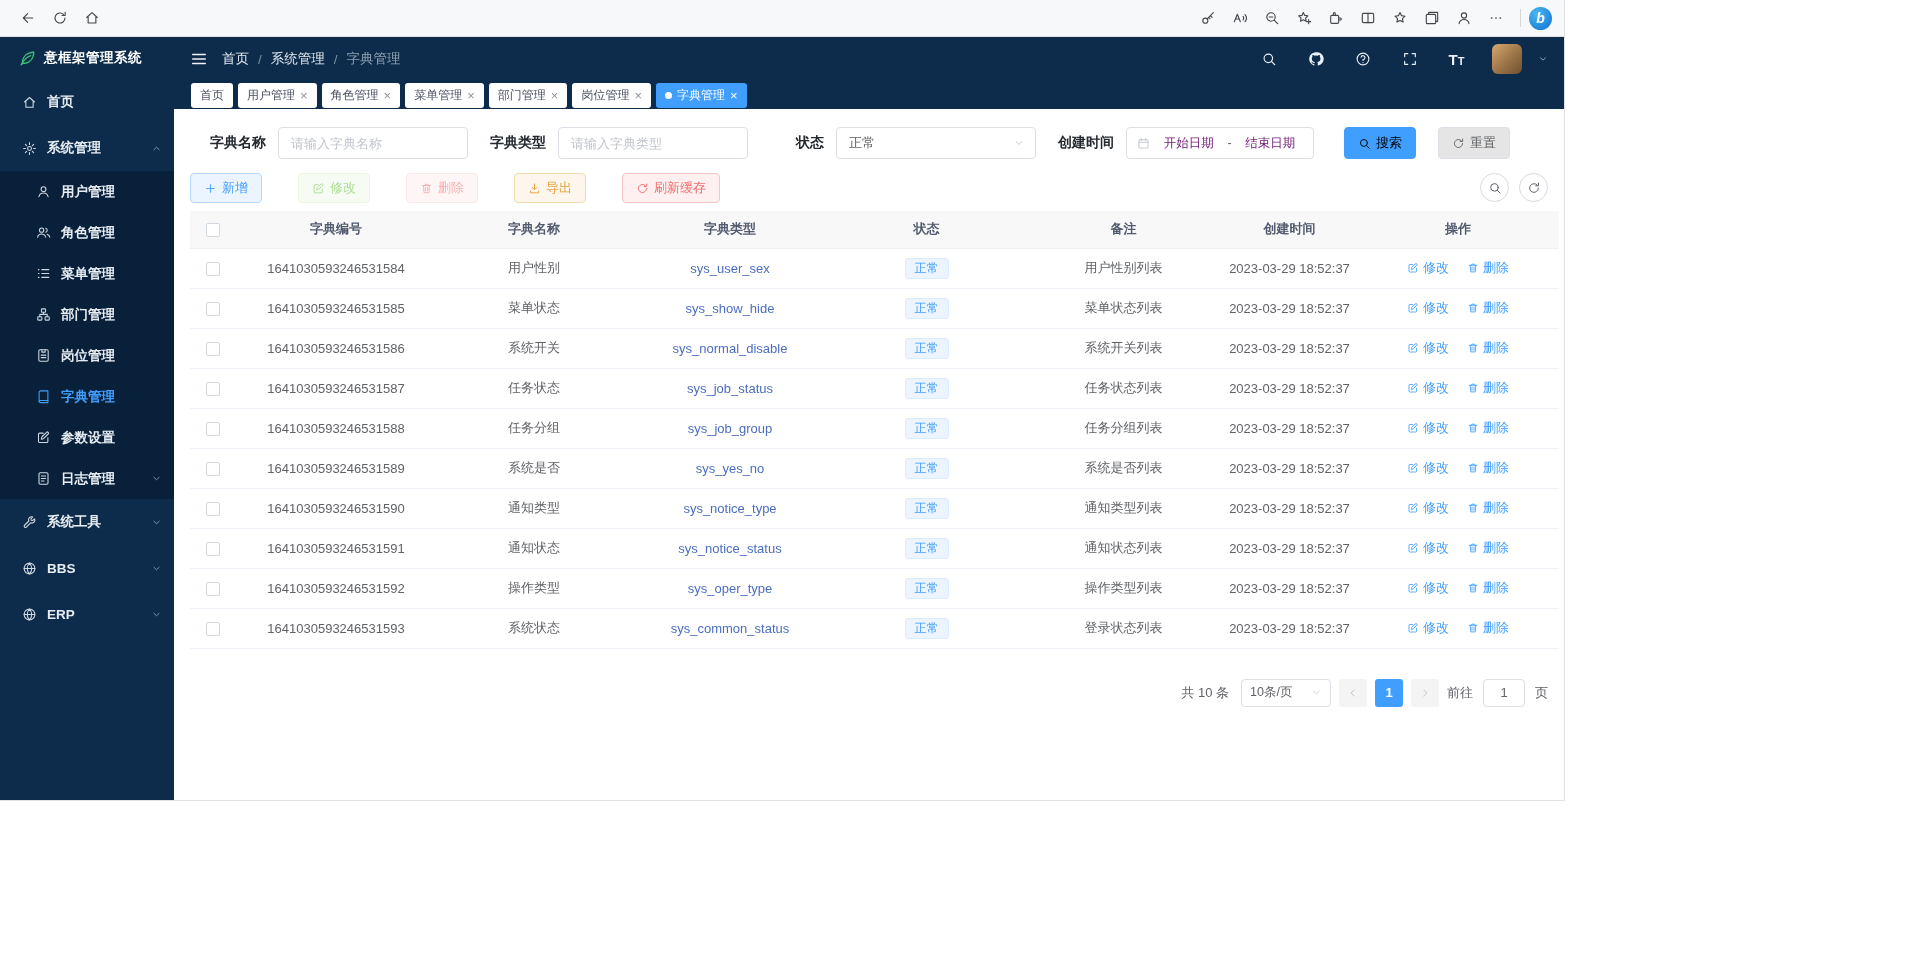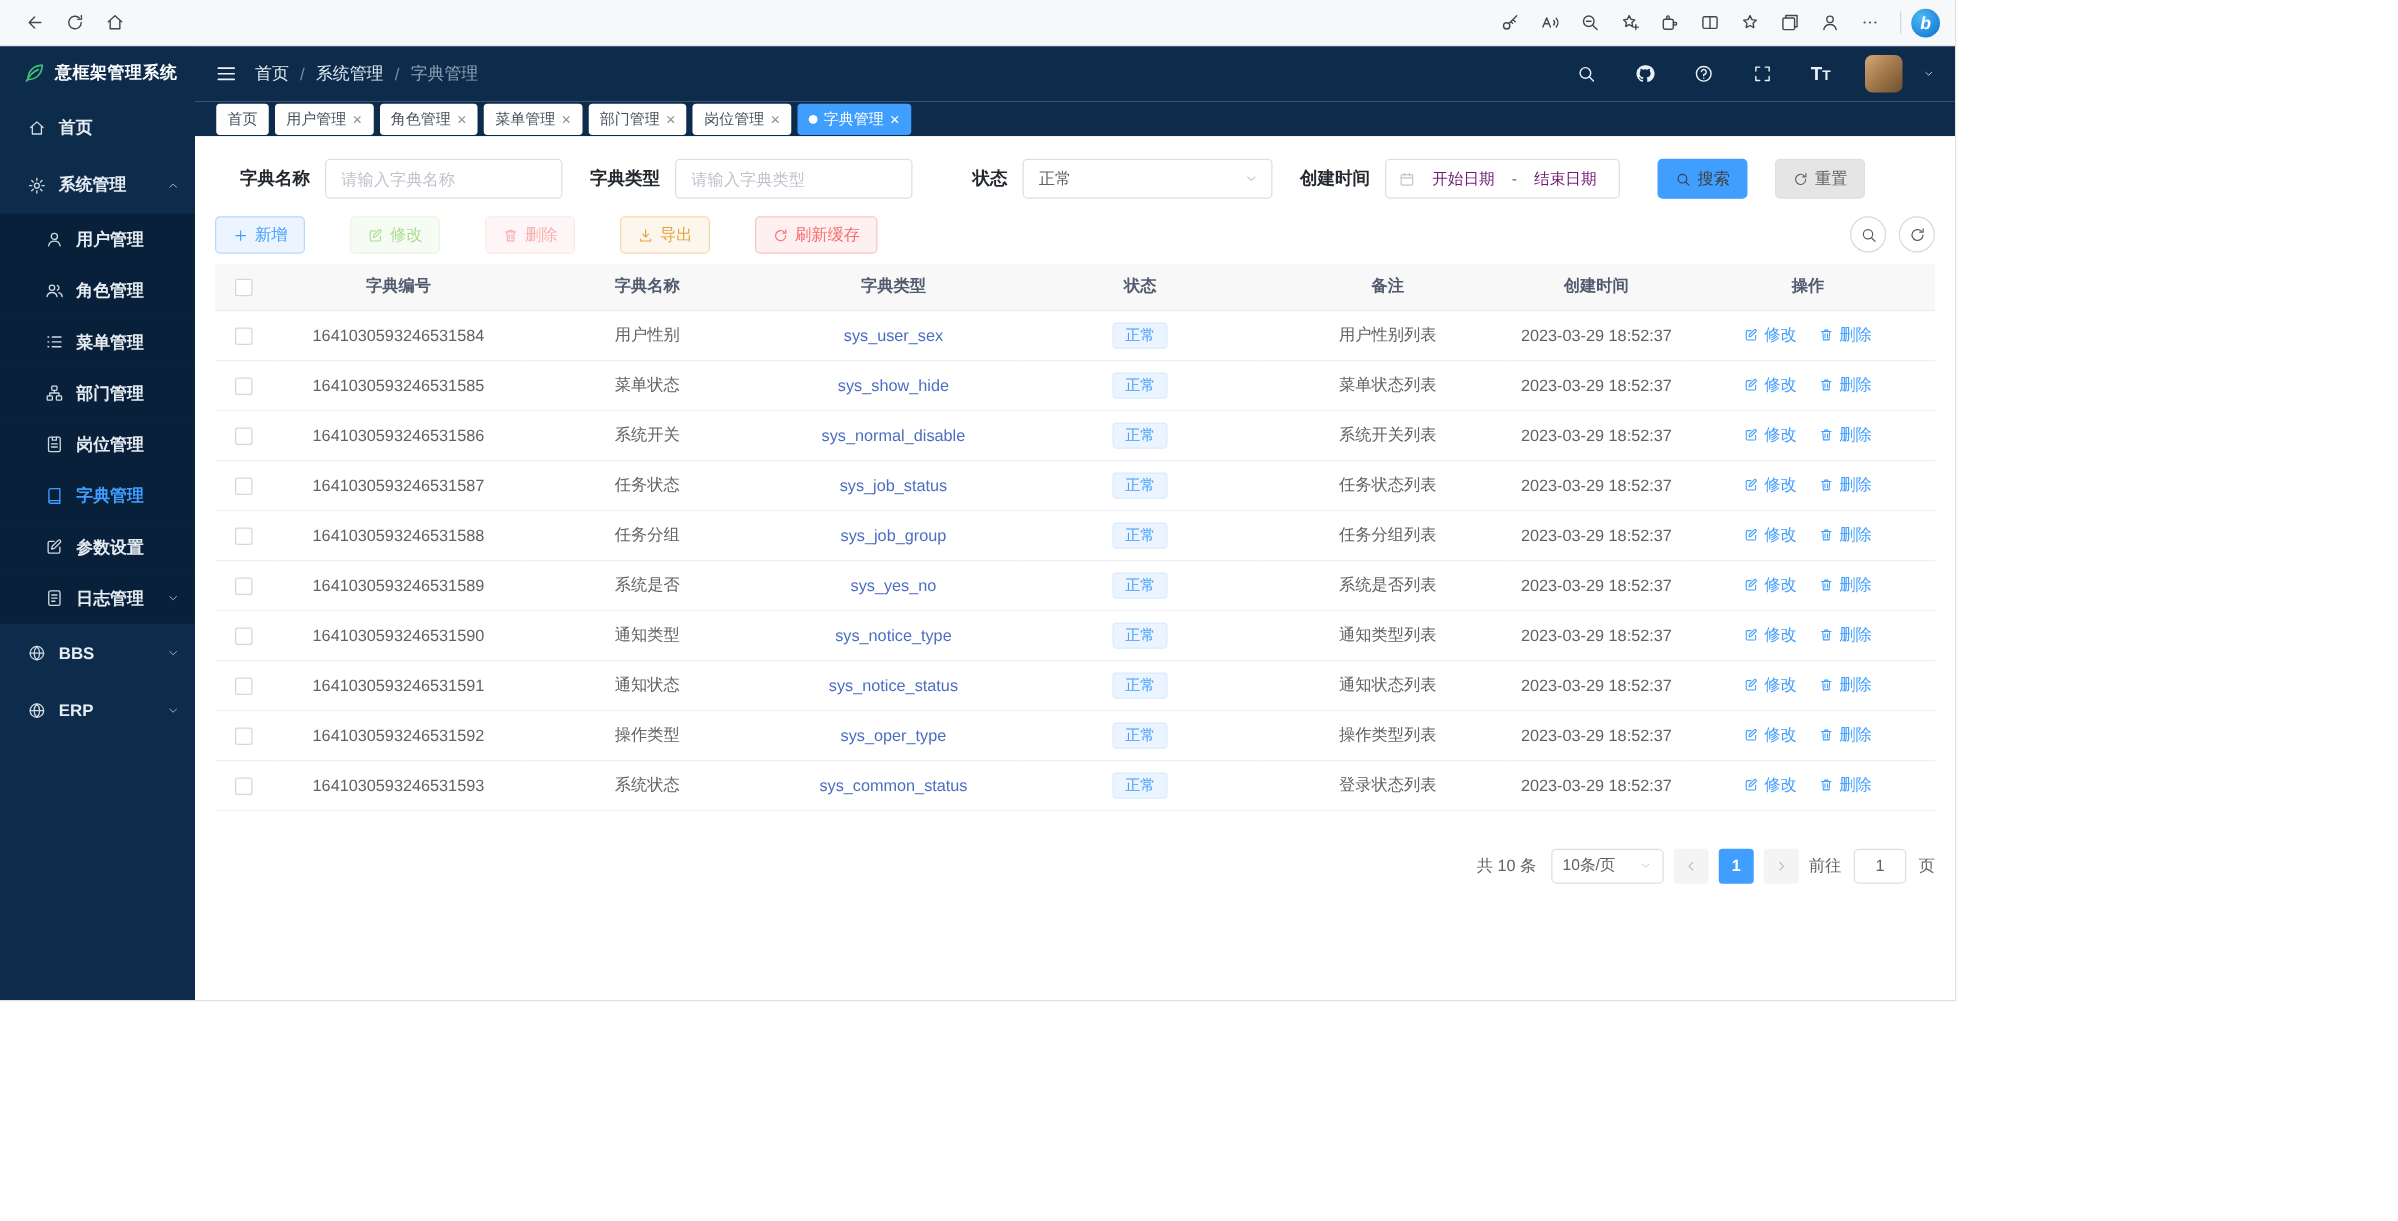--- a/index.html
+++ b/index.html
@@ -19,21 +19,21 @@
 .nav-btn .ic{width:16px;height:16px}
 .url-pill{width:920px;height:27px;margin:0 10px;background:#eff1f4;border-radius:14px;display:flex;align-items:center;gap:8px;padding:0 14px}
 .url-pill .ic{width:13px;height:13px;color:#5c6066}
 .url-text{font-size:13px;color:#2b2f33}
 .browser-right{display:flex;align-items:center;margin-left:auto}
 .vsep{width:1px;height:18px;background:#d4d7db;margin:0 8px}
 .bing{width:23px;height:23px;border-radius:50%;background:radial-gradient(circle at 35% 30%,#4db8f5,#0a6fce);color:#fff;font-size:14px;font-weight:700;font-style:italic;display:flex;align-items:center;justify-content:center}
 
 
 .app{flex:1;display:flex;min-height:0}
-.sidebar{width:156px;flex:none;background:var(--sidebar-bg);display:flex;flex-direction:column}
+.sidebar{width:174px;flex:none;background:var(--sidebar-bg);display:flex;flex-direction:column}
 .logo{height:42px;flex:none;display:flex;align-items:center;gap:7px;padding-left:18px}
 .logo .ic{width:19px;height:19px;color:#3fbf77}
 .logo-text{color:#fff;font-size:13.5px;font-weight:700;letter-spacing:.5px}
 .menu{flex:1}
 .mi{height:46px;display:flex;align-items:center;padding:0 12px 0 22px;color:#e6ecf2;font-size:13.5px;font-weight:600;cursor:pointer}
 .mi .ic{width:15px;height:15px;margin-right:10px;color:#cfd9e2}
 .mi .arrow{width:11px;height:11px;margin-left:auto;margin-right:0;color:#9db0c0}
 .mi.sub{height:41px;background:var(--submenu-bg);padding-left:36px}
 .mi.active,.mi.active .ic{color:var(--accent)}
 
@@ -67,21 +67,21 @@
 .f-input{width:190px;height:32px;border:1px solid #dcdfe6;border-radius:4px;padding:0 12px;font-size:13px;color:#606266;background:#fff}
 .f-input::placeholder{color:#c0c4cc}
 .f-select{width:200px;height:32px;border:1px solid #dcdfe6;border-radius:4px;display:flex;align-items:center;justify-content:space-between;padding:0 10px 0 12px;font-size:13px;color:#606266;background:#fff;cursor:pointer}
 .f-select .ic{width:12px;height:12px;color:#c0c4cc}
 .f-daterange{width:188px;height:32px;border:1px solid #dcdfe6;border-radius:4px;display:flex;align-items:center;gap:6px;padding:0 10px;font-size:12.5px;background:#fff;cursor:pointer}
 .f-daterange .ic{width:13px;height:13px;color:#c0c4cc}
 .f-daterange .ph{color:#701a75;flex:1;text-align:center;white-space:nowrap}
 .f-daterange .rsep{color:#606266}
 .btn{height:32px;display:inline-flex;align-items:center;gap:5px;padding:0 13px;border-radius:4px;font-size:13px;border:1px solid transparent;white-space:nowrap}
 .btn .ic{width:13px;height:13px}
-.btn.primary{background:var(--accent);color:#404040;border-color:var(--accent)}
+.btn.primary{background:var(--accent);color:#000000;border-color:var(--accent)}
 .btn.ghost{background:#e5e5e5;color:#606266;border-color:#dcdfe6}
 
 .toolbar{display:flex;align-items:flex-start;gap:36px;margin-bottom:8px;height:30px}
 .toolbar .btn{height:30px}
 .btn.t-add{background:#ecf5ff;border-color:#b3d8ff;color:var(--accent)}
 .btn.t-edit{background:#f0f9eb;border-color:#d8efc8;color:var(--success);opacity:.55;cursor:not-allowed}
 .btn.t-del{background:#fef0f0;border-color:#fbd5d5;color:var(--danger);opacity:.55;cursor:not-allowed}
 .btn.t-exp{background:#fdf6ec;border-color:#f5dab1;color:var(--warning)}
 .btn.t-cache{background:#fef0f0;border-color:#fbc4c4;color:var(--danger)}
 .circle-btns{margin-left:auto;display:flex;gap:10px}
@@ -328,20 +328,33 @@
             <span class="mi-label">日志管理</span>
             <span class="ic arrow">
               <svg viewBox="0 0 24 24">
                 <path d="M6.2 9.3l5.8 5.4 5.8-5.4"></path>
               </svg>
             </span>
           </div>
           <div class="mi">
             <span class="ic ">
               <svg viewBox="0 0 24 24">
+                <path d="M20.2 6.2a4.8 4.8 0 0 1-6.4 6.3L7 19.3a2 2 0 0 1-2.9-2.9l6.8-6.8a4.8 4.8 0 0 1 6.3-6.4l-2.9 3 .3 2.3 2.3.3z"></path>
+              </svg>
+            </span>
+            <span class="mi-label">系统工具</span>
+            <span class="ic arrow">
+              <svg viewBox="0 0 24 24">
+                <path d="M6.2 9.3l5.8 5.4 5.8-5.4"></path>
+              </svg>
+            </span>
+          </div>
+          <div class="mi">
+            <span class="ic ">
+              <svg viewBox="0 0 24 24">
                 <circle cx="12" cy="12" r="8.6"></circle>
                 <path d="M3.4 12h17.2M12 3.4c2.4 2.4 3.6 5.3 3.6 8.6s-1.2 6.2-3.6 8.6c-2.4-2.4-3.6-5.3-3.6-8.6s1.2-6.2 3.6-8.6z"></path>
               </svg>
             </span>
             <span class="mi-label">BBS</span>
             <span class="ic arrow">
               <svg viewBox="0 0 24 24">
                 <path d="M6.2 9.3l5.8 5.4 5.8-5.4"></path>
               </svg>
             </span>

